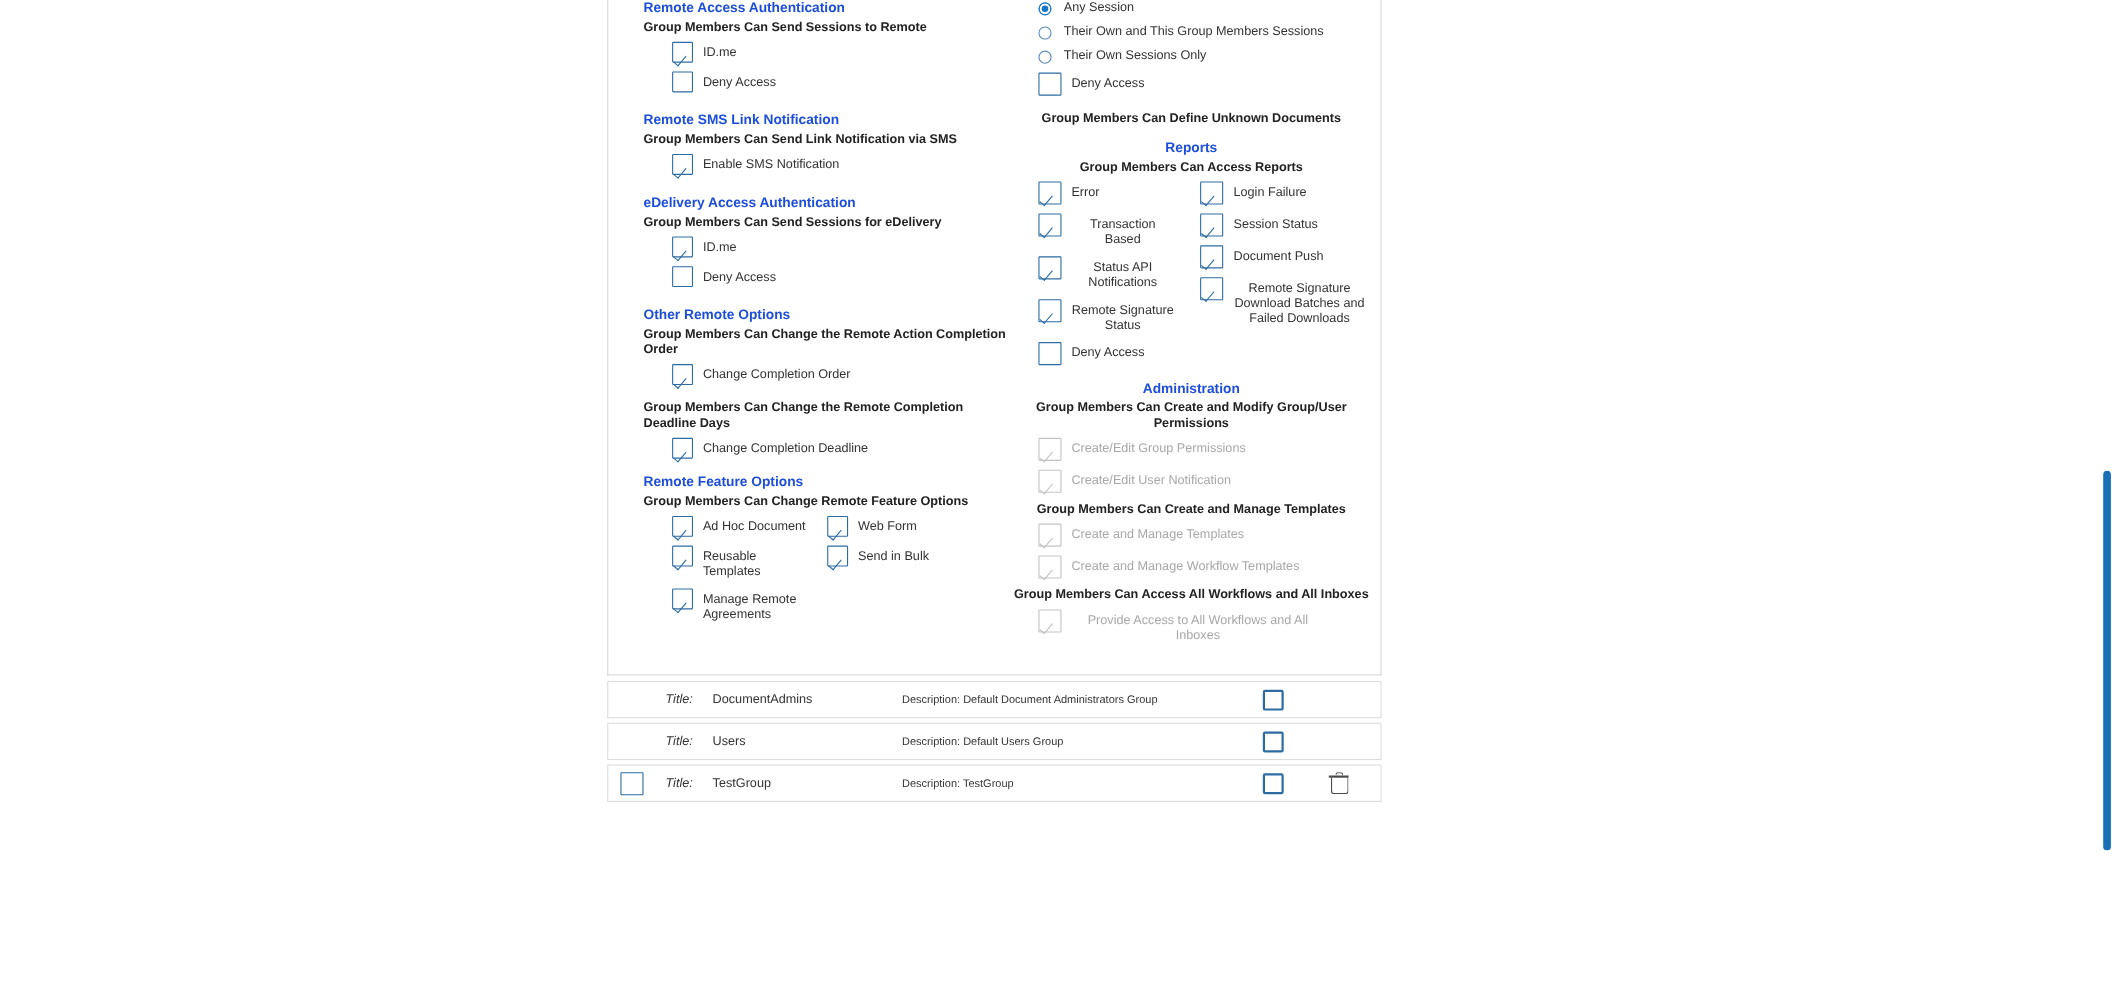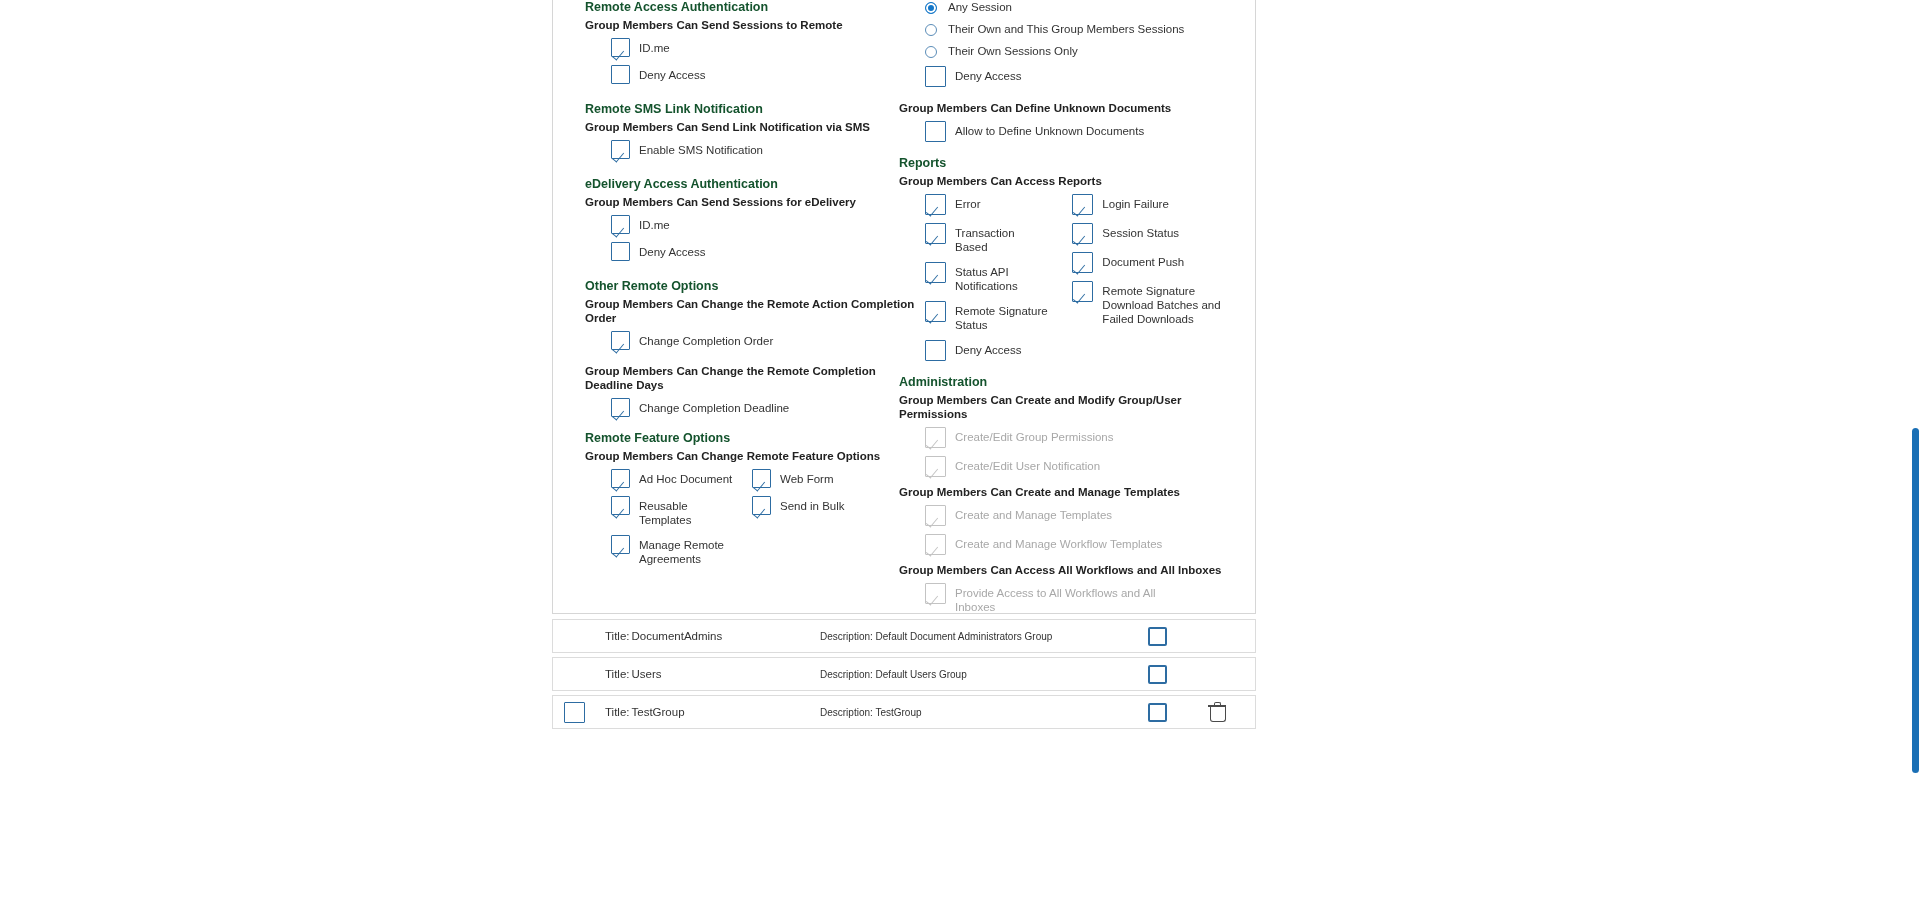--- a/index.html
+++ b/index.html
@@ -25,28 +25,29 @@
     border: 1px solid #d6d6d6;
     border-top: none;
   }
   .col-left {
     position: absolute;
     left: 32px; top: 10px;
     width: 330px;
   }
   .col-right {
     position: absolute;
-    left: 346px; top: 10px;
+    left: 365px; top: 10px;
     width: 330px;
+    text-align: center;
   }
 
   h3.section {
     font-size: 12.5px;
     font-weight: bold;
-    color: #14532d;
+    color: #1d4ed8;
     margin: 0 0 3px 0;
     line-height: 15px;
   }
   .sub {
     font-size: 11.5px;
     font-weight: bold;
     color: #222222;
     margin: 0 0 6px 0;
     line-height: 14px;
   }
@@ -131,21 +132,21 @@
   .grouprow .chk-cell {
     width: 52px;
     display: flex; align-items: center; justify-content: center;
   }
   .grouprow .title-cell {
     width: 215px;
     font-size: 11.5px;
     color: #333333;
     display: flex;
   }
-  .grouprow .title-cell .k { margin-right: 2px; }
+  .grouprow .title-cell .k { margin-right: 18px; font-style: italic; }
   .grouprow .desc-cell {
     flex: 1;
     font-size: 10px;
     color: #333333;
   }
   .grouprow .act-cell {
     width: 125px;
     display: flex; align-items: center; justify-content: flex-start;
     gap: 42px;
     padding-left: 18px;
@@ -298,24 +299,20 @@
         <span class="radio"></span>
         <span class="lbl">Their Own Sessions Only</span>
       </div>
       <div class="cbrow">
         <span class="cb big"></span>
         <span class="lbl">Deny Access</span>
       </div>
 
       <div class="spacer-6"></div>
       <div class="sub">Group Members Can Define Unknown Documents</div>
-      <div class="cbrow">
-        <span class="cb big"></span>
-        <span class="lbl">Allow to Define Unknown Documents</span>
-      </div>
 
       <div class="spacer-6"></div>
       <h3 class="section">Reports</h3>
       <div class="sub">Group Members Can Access Reports</div>
       <div class="rep2">
         <div class="c1">
           <div class="cbrow">
             <span class="cb big checked"></span>
             <span class="lbl">Error</span>
           </div>

